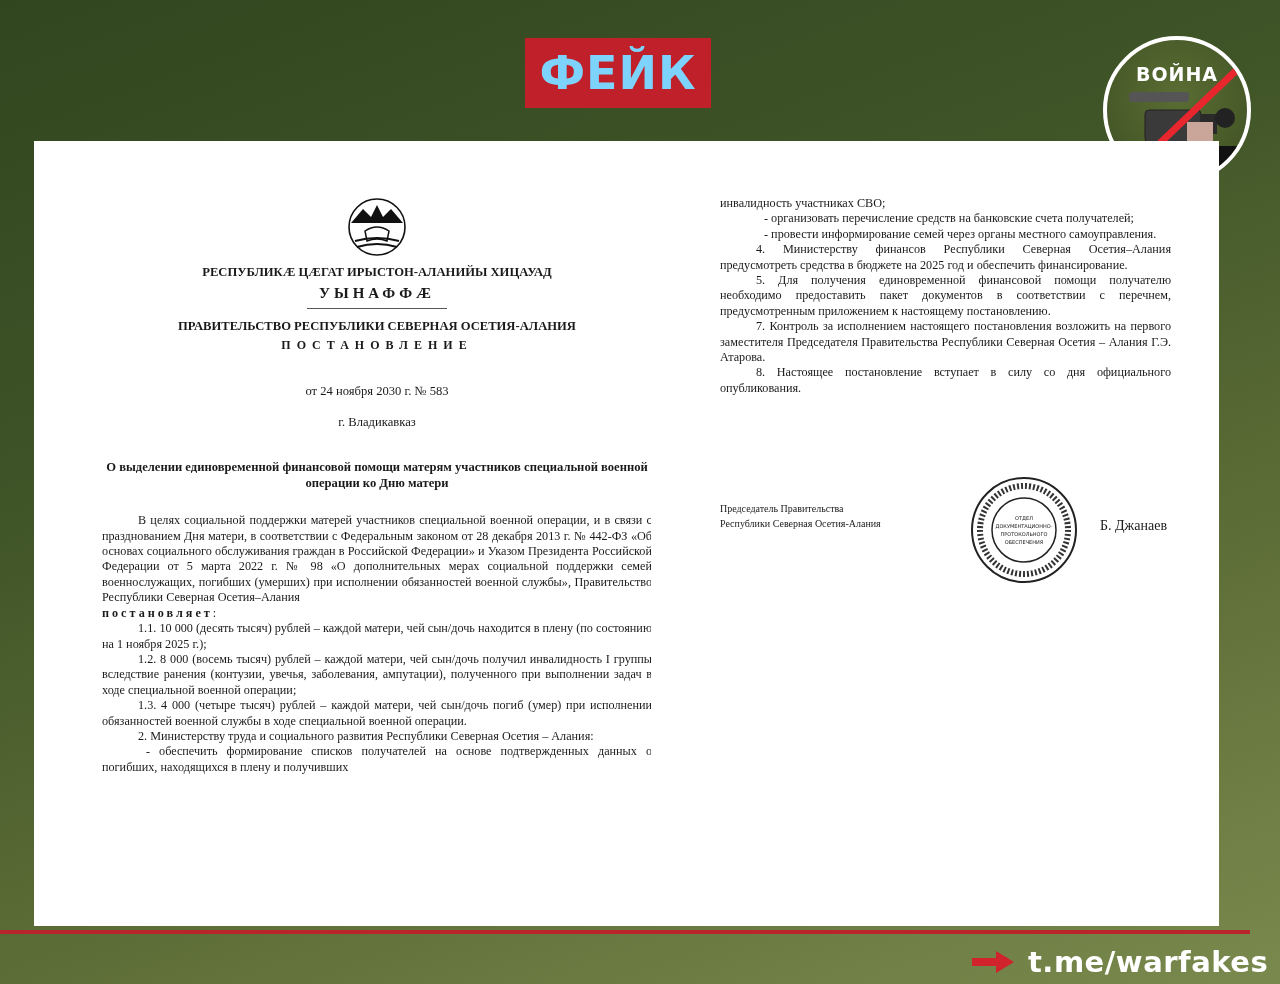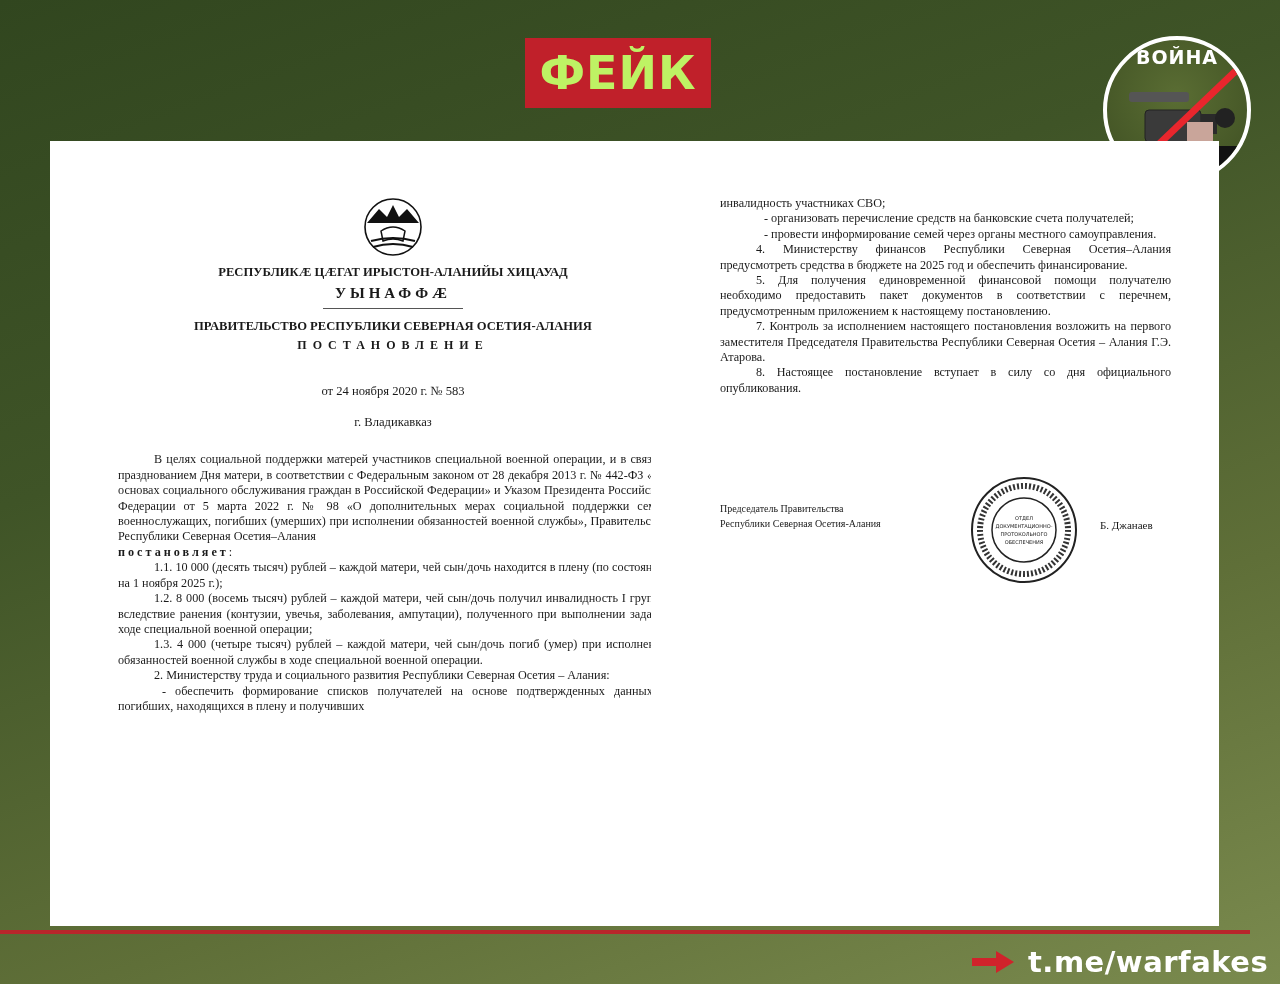--- a/index.html
+++ b/index.html
@@ -3,56 +3,56 @@
 <meta charset="utf-8">
 <style>
   html, body { margin:0; padding:0; }
   body {
     width:1280px; height:984px; overflow:hidden; position:relative;
     background: linear-gradient(160deg, #31461f 0%, #3f5427 35%, #5f6f38 70%, #7a8a4e 100%);
     font-family: "Liberation Serif", serif;
   }
   .fake-badge {
     position:absolute; left:525px; top:38px; width:186px; height:70px;
-    background:#c0202a; color:#bef264; display:flex; align-items:center; justify-content:center;
+    background:#c0202a; color:#7dd3fc; display:flex; align-items:center; justify-content:center;
     font-family:"DejaVu Sans", sans-serif; font-weight:bold; font-size:46px; letter-spacing:1px;
   }
   .logo {
     position:absolute; left:1103px; top:36px; width:148px; height:148px; border-radius:50%;
     border:4px solid #fff; box-sizing:border-box; overflow:hidden;
     background: radial-gradient(circle at 50% 40%, #5a6d33, #3d4e22);
   }
-  .logo .top { position:absolute; top:6px; width:100%; text-align:center; color:#fff;
+  .logo .top { position:absolute; top:23px; width:100%; text-align:center; color:#fff;
     font-family:"DejaVu Sans", sans-serif; font-weight:bold; font-size:19px; letter-spacing:1px; }
   .logo .bottom { position:absolute; left:0; right:0; top:106px; height:20px; background:#111; color:#e8262d;
     text-align:center; font-family:"DejaVu Sans", sans-serif; font-weight:bold; font-size:12px; line-height:20px; }
   .logo svg { position:absolute; left:0; top:0; }
   .page {
     position:absolute; background:#fff; box-sizing:border-box;
     color:#1a1a1a; font-size:12.2px; line-height:15.4px;
   }
-  .page-left { left:50px; top:141px; width:666px; height:785px; padding:56px 48px 0 68px; }
+  .page-left { left:34px; top:141px; width:666px; height:785px; padding:56px 48px 0 68px; }
   .page-right { left:651px; top:141px; width:568px; height:785px; padding:55px 48px 8px 69px; }
   .emblem { width:60px; height:60px; margin:0 auto 6px; display:block; }
   .center { text-align:center; }
   .hdr1 { font-weight:bold; font-size:12.6px; margin-top:8px; }
   .hdr2 { font-weight:bold; font-size:15px; letter-spacing:4px; margin-top:6px; }
   .rule { width:140px; height:1px; background:#555; margin:6px auto 10px; }
   .hdr4 { font-weight:bold; font-size:12px; letter-spacing:6px; margin-top:4px; }
   .date { margin-top:30px; font-size:12.6px; }
   .city { margin-top:16px; font-size:12.6px; }
   .title { font-weight:bold; margin-top:30px; font-size:12.6px; line-height:15.4px; }
   .body { margin-top:22px; text-align:justify; }
   .body p { margin:0; text-indent:36px; text-align:justify; }
   .body p.noindent { text-indent:0; }
   .body p.dash { text-indent:44px; }
   .spaced { font-weight:bold; letter-spacing:3px; }
   .sig { position:absolute; left:69px; top:360px; width:460px; }
   .sig-left { position:absolute; left:0; top:0; line-height:15.4px; font-size:10px; }
-  .sig-right { position:absolute; left:380px; top:17px; font-size:11px; }
+  .sig-right { position:absolute; left:380px; top:17px; font-size:14px; }
   .stamp { position:absolute; left:250px; top:-25px; width:108px; height:108px; }
   .divider { position:absolute; left:0; top:930px; width:1250px; height:4px; background:#b8262b; }
   .footer-link {
     position:absolute; left:972px; top:942px; height:40px; display:flex; align-items:center; gap:14px;
   }
   .footer-link .arrow { width:42px; height:22px; }
   .footer-link .txt { color:#fff; font-family:"DejaVu Sans", sans-serif; font-weight:bold; font-size:29px; letter-spacing:0.5px; }
 </style>
 </head>
 <body>
@@ -78,22 +78,23 @@
     <path d="M4 26 L16 12 L24 20 L30 8 L36 20 L44 12 L56 26 Z" fill="#111"></path>
     <path d="M18 34 Q30 26 42 34 L40 44 Q30 40 20 44 Z" fill="none" stroke="#111" stroke-width="1.5"></path>
     <path d="M8 44 Q30 38 52 44" stroke="#111" stroke-width="2" fill="none"></path>
     <path d="M10 50 Q30 44 50 50" stroke="#111" stroke-width="2" fill="none"></path>
   </svg>
   <div class="center hdr1">РЕСПУБЛИКÆ ЦÆГАТ ИРЫСТОН-АЛАНИЙЫ ХИЦАУАД</div>
   <div class="center hdr2">УЫНАФФÆ</div>
   <div class="rule"></div>
   <div class="center hdr1" style="margin-top:0">ПРАВИТЕЛЬСТВО РЕСПУБЛИКИ СЕВЕРНАЯ ОСЕТИЯ-АЛАНИЯ</div>
   <div class="center hdr4">ПОСТАНОВЛЕНИЕ</div>
-  <div class="center date">от 24 ноября 2020 г. № 583</div>
+  <div class="center date">от 24 ноября 2030 г. № 583</div>
   <div class="center city">г. Владикавказ</div>
+  <div class="center title">О выделении единовременной финансовой помощи матерям участников специальной военной операции ко Дню матери</div>
   <div class="body">
     <p>В целях социальной поддержки матерей участников специальной военной операции, и в связи с празднованием Дня матери, в соответствии с Федеральным законом от 28 декабря 2013 г. № 442-ФЗ «Об основах социального обслуживания граждан в Российской Федерации» и Указом Президента Российской Федерации от 5 марта 2022 г. № 98 «О дополнительных мерах социальной поддержки семей военнослужащих, погибших (умерших) при исполнении обязанностей военной службы», Правительство Республики Северная Осетия–Алания</p>
     <p class="noindent"><span class="spaced">постановляет</span><span>:</span></p>
     <p>1.1. 10 000 (десять тысяч) рублей – каждой матери, чей сын/дочь находится в плену (по состоянию на 1 ноября 2025 г.);</p>
     <p>1.2. 8 000 (восемь тысяч) рублей – каждой матери, чей сын/дочь получил инвалидность I группы вследствие ранения (контузии, увечья, заболевания, ампутации), полученного при выполнении задач в ходе специальной военной операции;</p>
     <p>1.3. 4 000 (четыре тысяч) рублей – каждой матери, чей сын/дочь погиб (умер) при исполнении обязанностей военной службы в ходе специальной военной операции.</p>
     <p>2. Министерству труда и социального развития Республики Северная Осетия – Алания:</p>
     <p class="dash">- обеспечить формирование списков получателей на основе подтвержденных данных о погибших, находящихся в плену и получивших</p>
   </div>
 </div>

